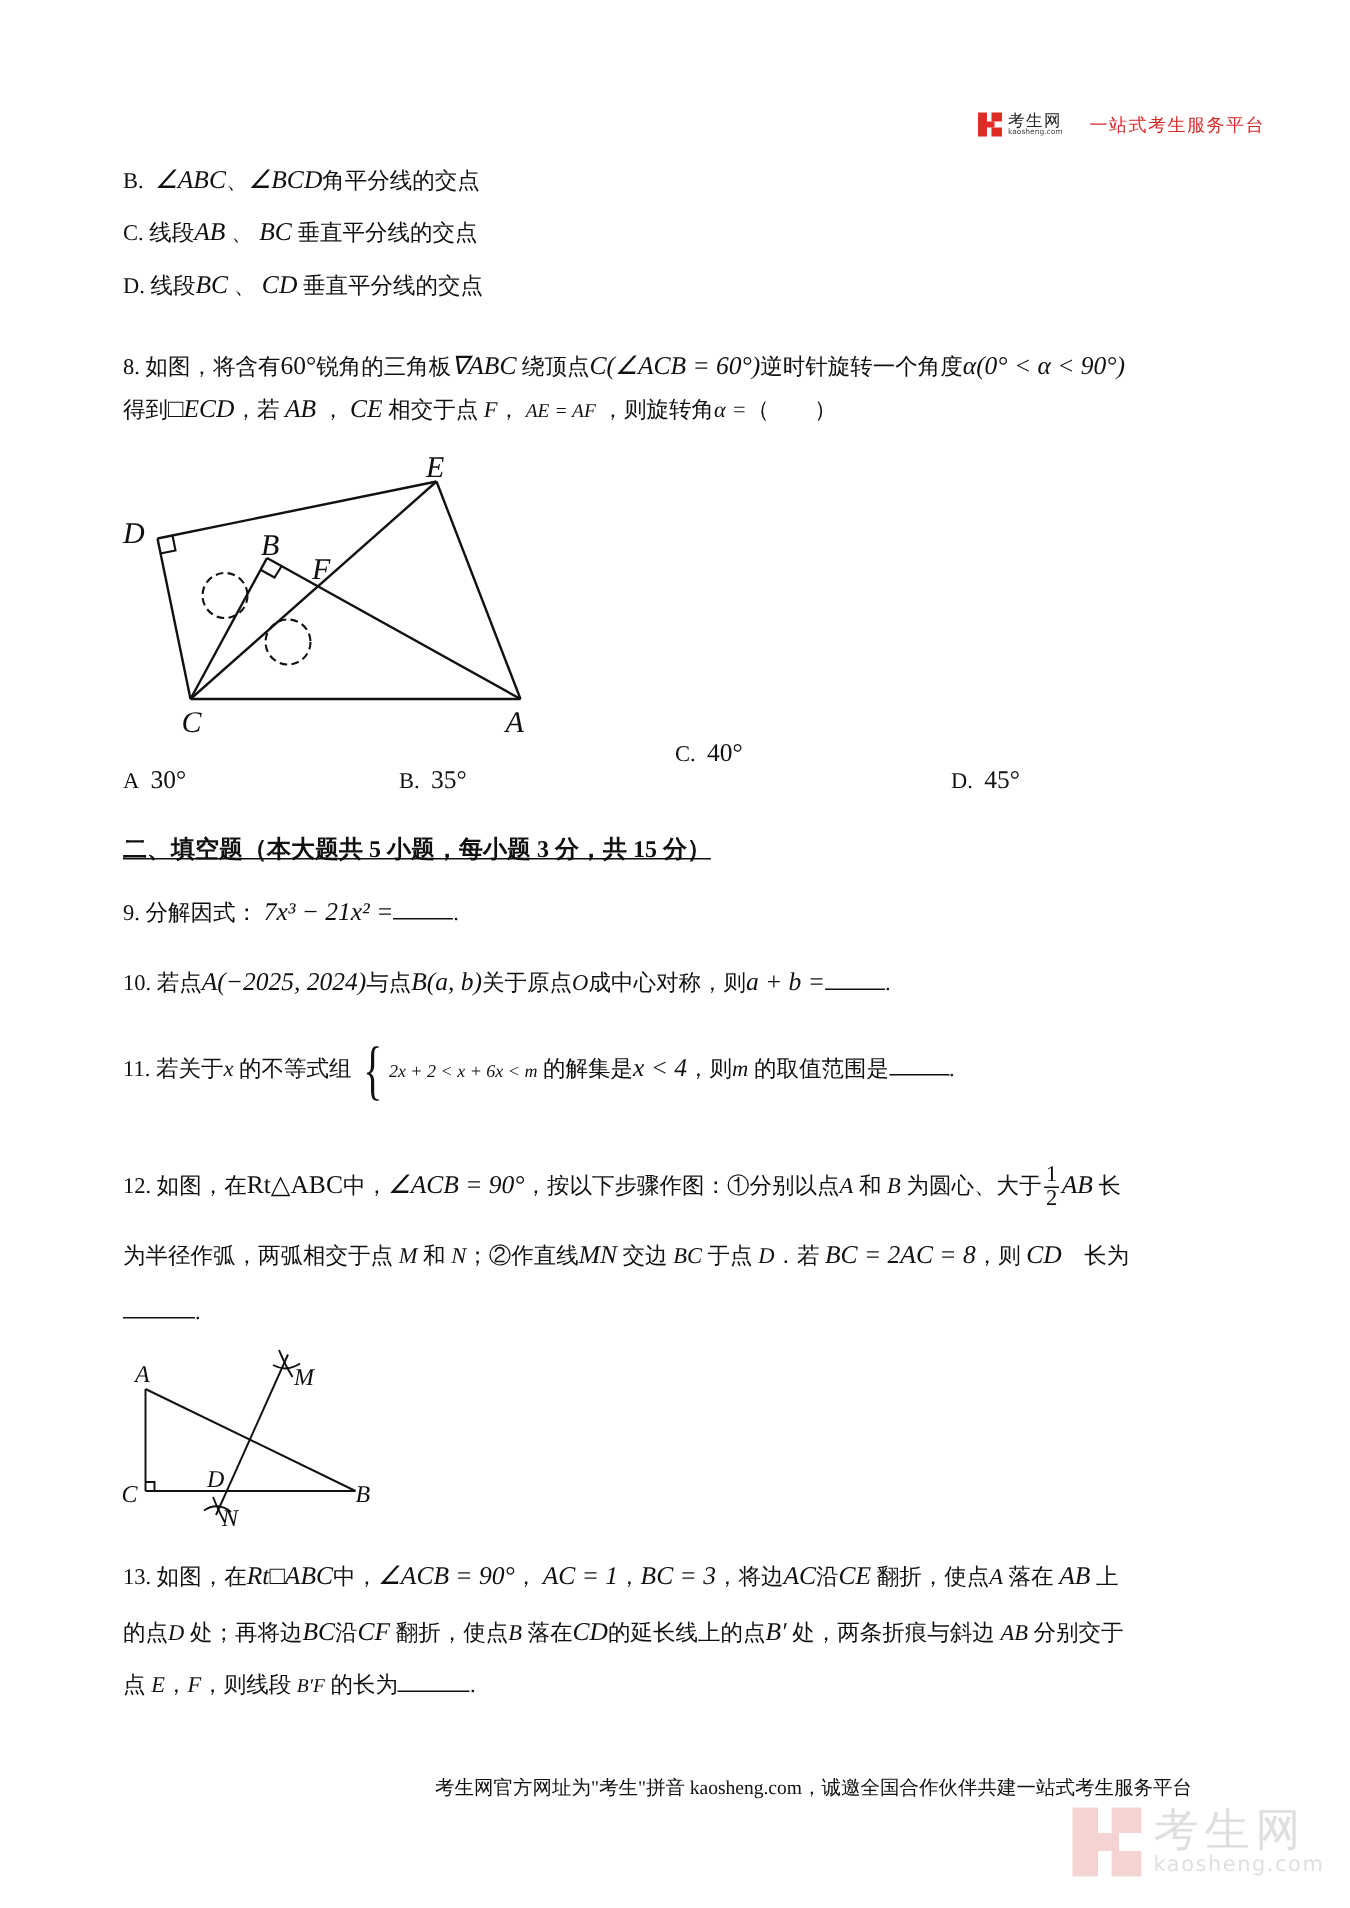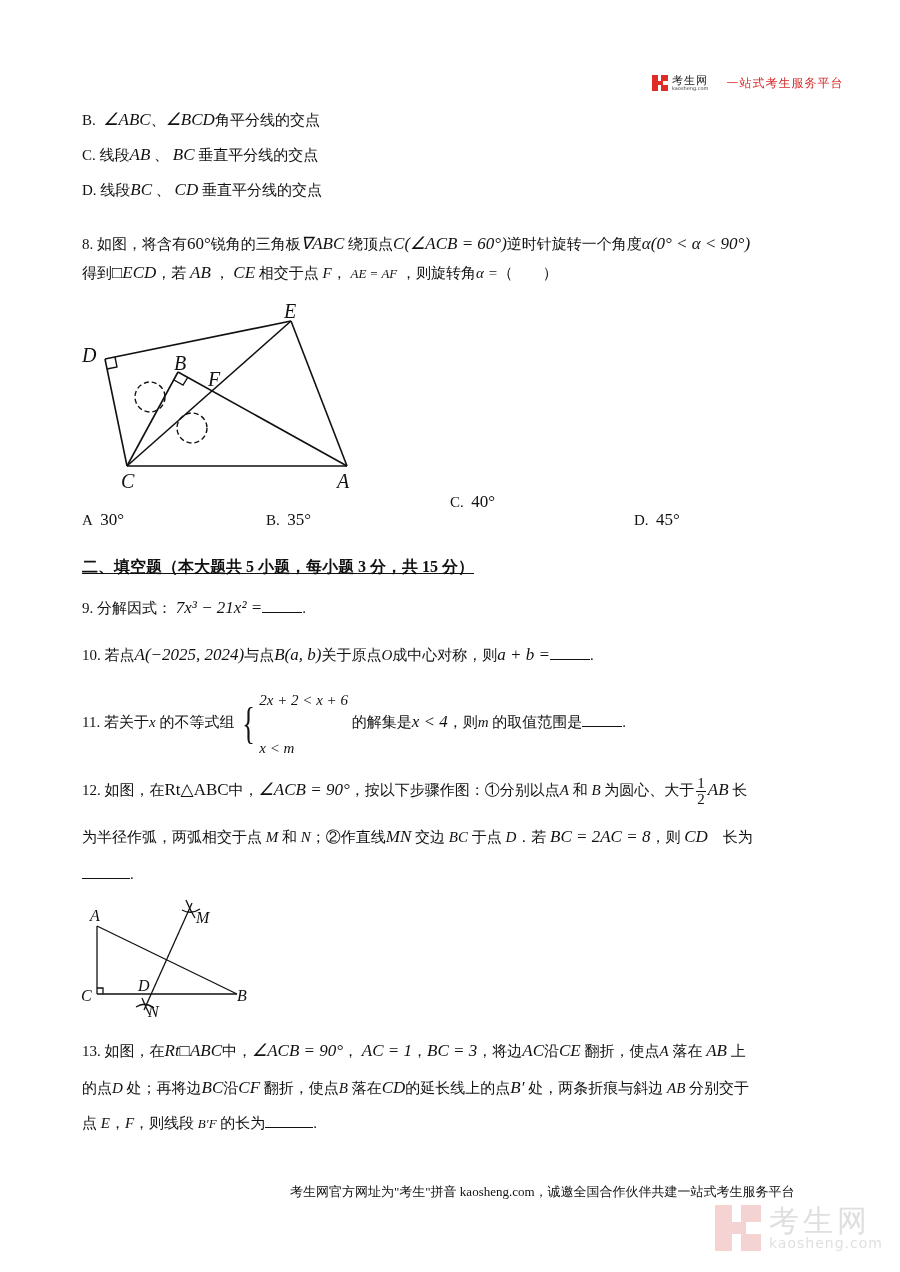--- a/index.html
+++ b/index.html
@@ -25,21 +25,21 @@
   .wm { position: absolute; left: 715px; top: 1205px; display: flex; align-items: center; opacity: 0.9; }
   .wm-mark { width: 46px; height: 46px; position: relative; margin-right: 8px; }
   .wm-mark i { position: absolute; background: #f5cfcf; }
   .wm-text { display: flex; flex-direction: column; line-height: 1; }
   .wm-cn { font-family: "DejaVu Sans", sans-serif; font-size: 30px; color: #dcdcdc; letter-spacing: 4px; }
   .wm-en { font-family: "DejaVu Sans", sans-serif; font-size: 14px; color: #dcdcdc; letter-spacing: 1px; }
   .frac { display: inline-flex; flex-direction: column; align-items: center; vertical-align: middle; line-height: 1; font-size: 15px; margin: 0 2px; }
   .frac .num { border-bottom: 1px solid #111; padding: 0 1px; }
   .sys { display: inline-flex; align-items: center; vertical-align: middle; }
   .brace { font-size: 44px; line-height: 1; font-weight: 100; transform: scaleX(0.6); }
-  .sys-rows { display: flex; flex-direction: column; line-height: 24px; font-size: 15px; gap: 24px; }
+  .sys-rows { display: flex; flex-direction: row; line-height: 24px; font-size: 12px; }
 </style>
 </head>
 <body>
 
 <div class="logo">
   <div class="logo-mark">
     <i style="left:0;top:0;width:6px;height:16px;"></i>
     <i style="left:9px;top:0;width:7px;height:6px;"></i>
     <i style="left:6px;top:6px;width:5px;height:4px;"></i>
     <i style="left:9px;top:10px;width:7px;height:6px;"></i>

